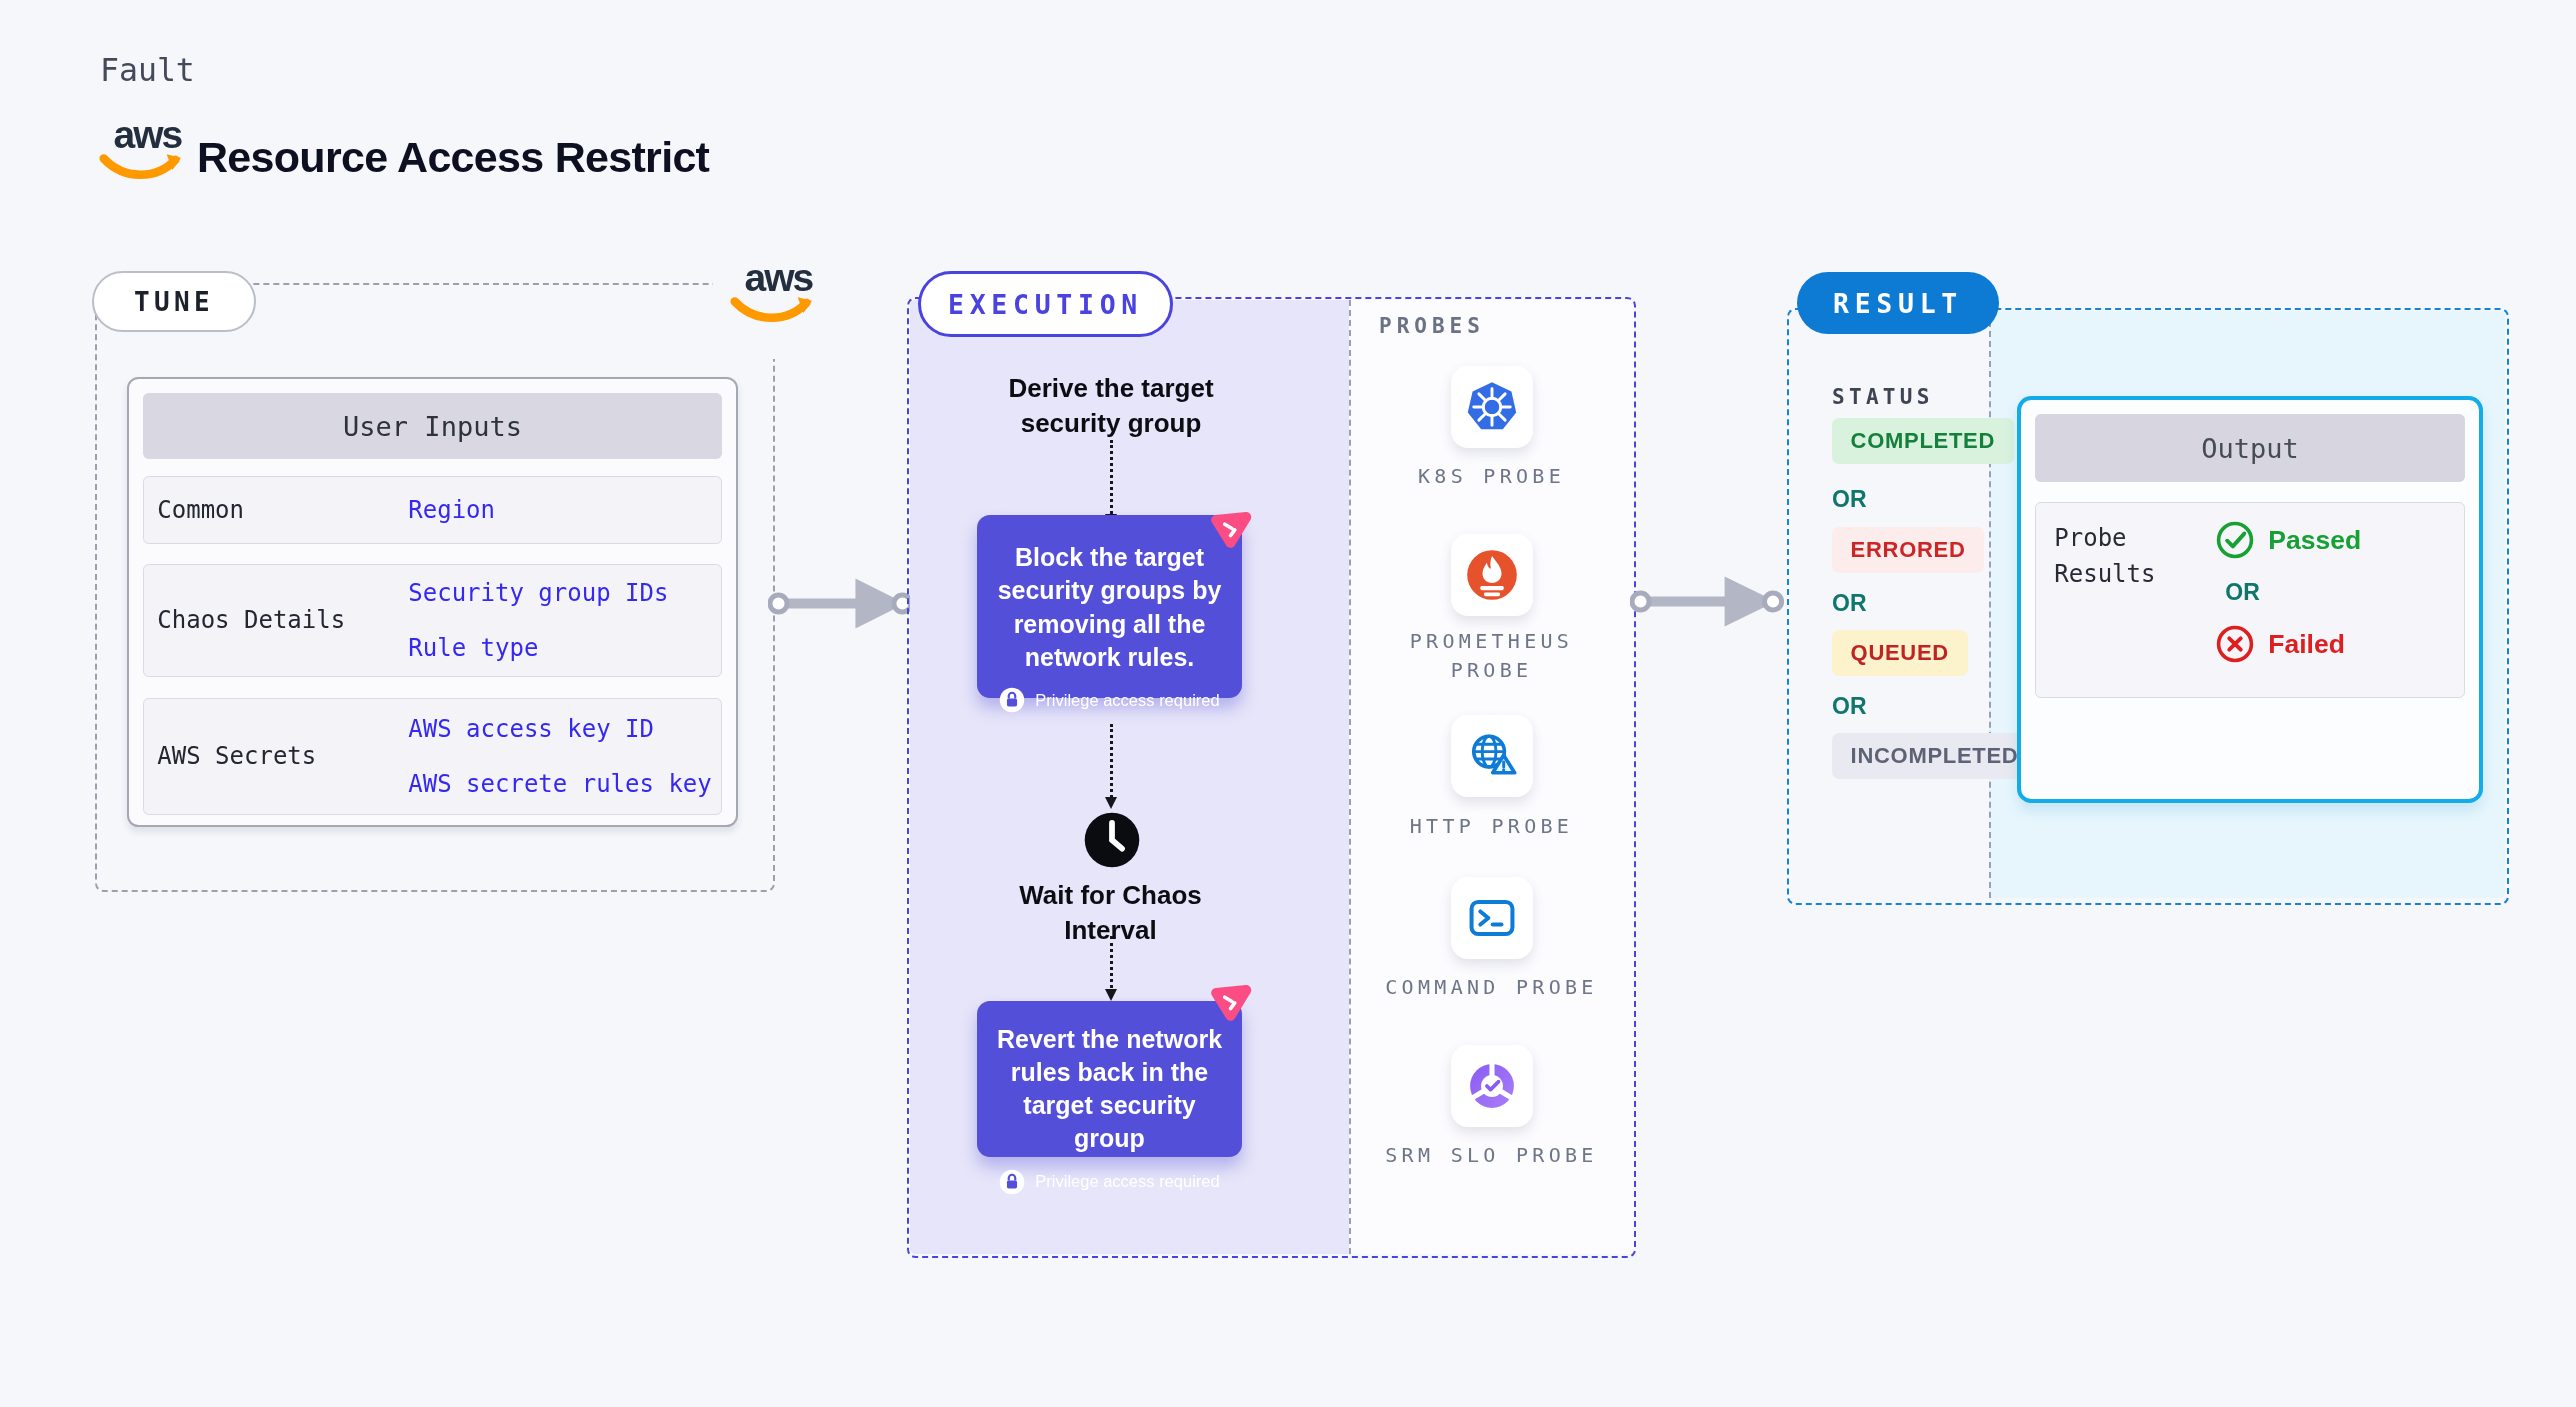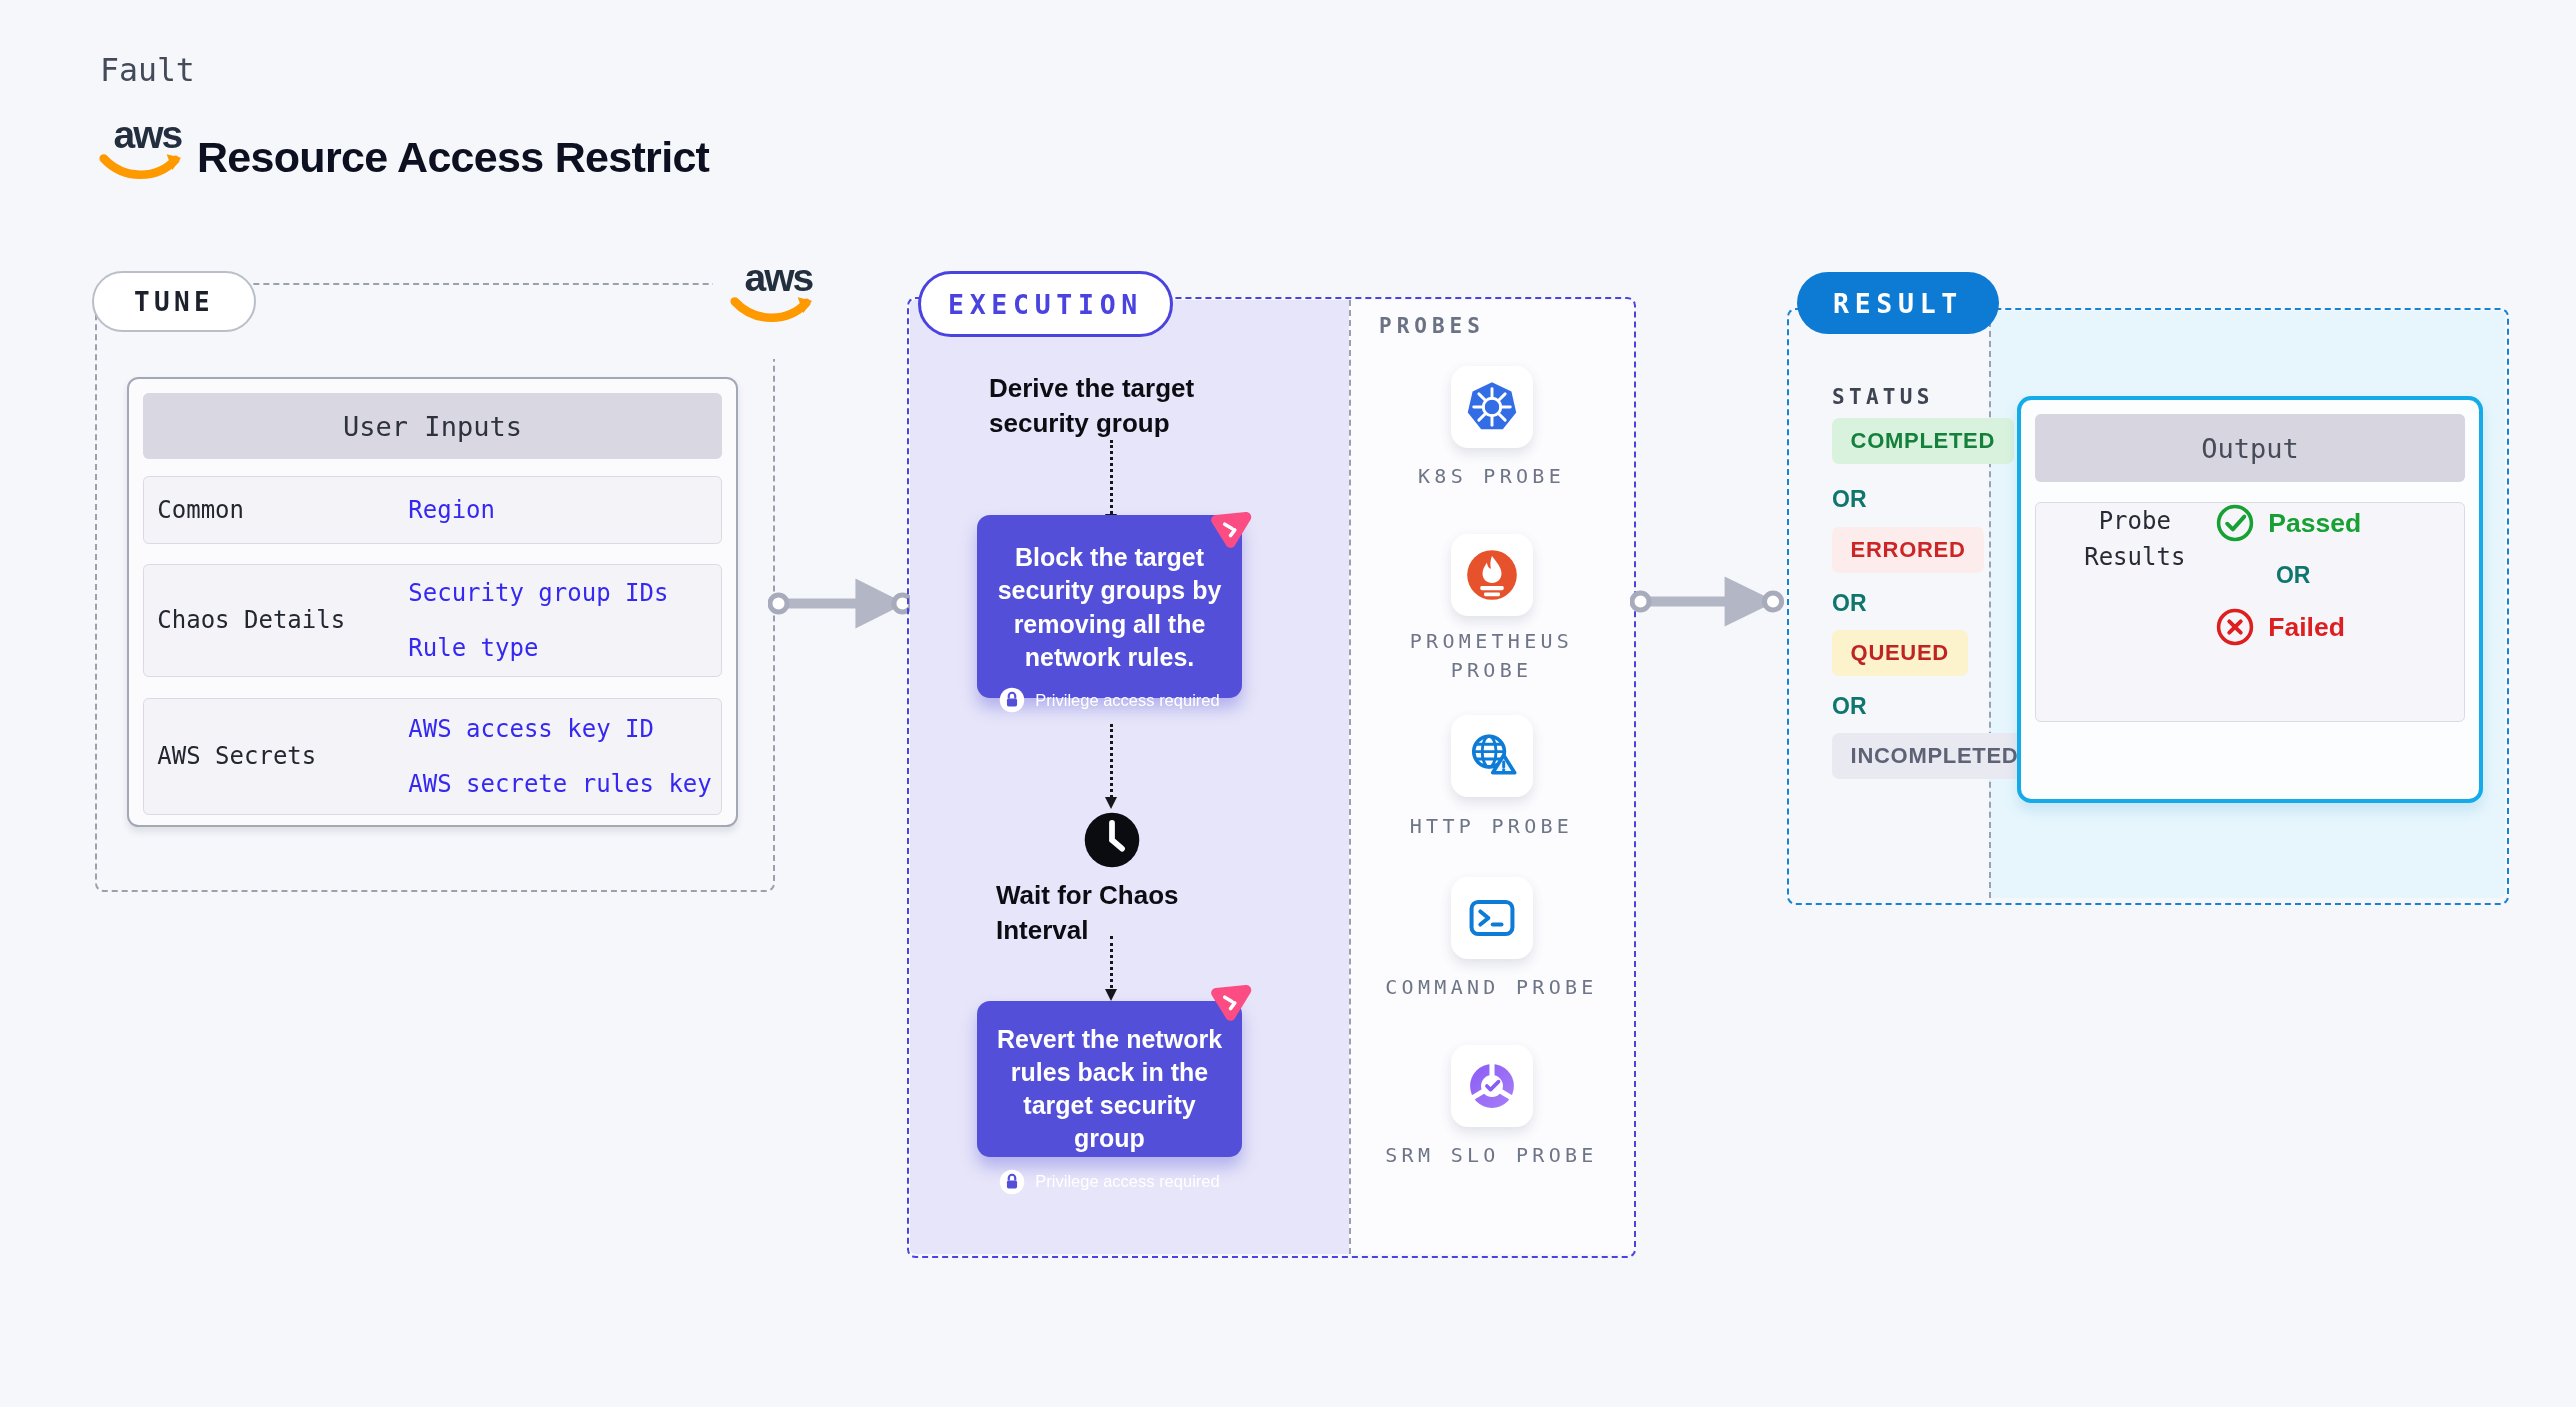--- a/index.html
+++ b/index.html
@@ -35,21 +35,21 @@
   .ui-row{background:#f3f3f8;border:1.4px solid #d9dae3;border-radius:5.7px;display:flex;align-items:center;
           padding:0 0 0 13px;box-sizing:border-box;}
   .ui-row-label{font-family:"DejaVu Sans Mono",monospace;font-size:24px;color:#23262f;width:251px;flex:0 0 251px;}
   .ui-row-values{display:flex;flex-direction:column;justify-content:center;gap:27px;}
   .ui-value{font-family:"DejaVu Sans Mono",monospace;font-size:24px;color:#3528f0;}
 
   
   .exec-left-panel{background:#e6e5f9;border-radius:5.7px 0 0 5.7px;}
   .probes-panel{background:#fcfcff;border-radius:0 5.7px 5.7px 0;}
   .v-divider{border-left:2.1px dashed #9aa1ae;}
-  .flow-title{font-size:26px;font-weight:800;color:#0b0d13;text-align:left;line-height:1.35;}
+  .flow-title{font-size:26px;font-weight:800;color:#0b0d13;text-align:center;line-height:1.35;}
   .indigo-box{background:#534fd8;border-radius:13px;box-shadow:0 10px 15.8px rgba(83,79,216,.35);
               color:#ffffff;text-align:center;box-sizing:border-box;}
   .indigo-box-text{font-size:25px;font-weight:800;line-height:1.33;}
   .privilege-row{display:flex;align-items:center;justify-content:center;gap:10px;margin-top:13px;}
   .privilege-text{font-size:16.5px;font-weight:500;color:#ffffff;}
   .dotted-arrow{width:0;border-left:3.6px dotted #15161a;}
   .dotted-arrow::after{content:"";position:absolute;left:-7.9px;bottom:-11.5px;width:0;height:0;
       border:6.4px solid transparent;border-top:12px solid #15161a;}
   .probes-title{font-family:"DejaVu Sans Mono",monospace;font-weight:bold;font-size:21px;
                 letter-spacing:5px;color:#6b7284;}
@@ -286,21 +286,21 @@
   <div class="abs badge badge-errored" style="left:1832px;top:527px;">ERRORED</div>
   <div class="abs or-label" style="left:1832px;top:590px;">OR</div>
   <div class="abs badge badge-queued" style="left:1832px;top:630px;">QUEUED</div>
   <div class="abs or-label" style="left:1832px;top:693px;">OR</div>
   <div class="abs badge badge-incompleted" style="left:1832px;top:733px;">INCOMPLETED</div>
 
   <div class="abs output-card" style="left:2017px;top:396px;width:466px;height:407px;">
     <div class="output-header" style="height:68px;">Output</div>
 
 
-    <div class="output-row" style="margin-top:20px;height:220px;text-align:center;">
+    <div class="output-row" style="margin-top:20px;height:196px;padding-top:17px;">
       <span class="output-label">Probe Results</span>
       <span style="display:flex;flex-direction:column;gap:18.6px;">
         <span class="result-item">
           <svg width="40" height="40" viewBox="0 0 56 56">
             <circle cx="28" cy="28" r="23" stroke="#17a033" stroke-width="5" fill="none"></circle>
             <path d="M17 29 l8 8 16 -18" stroke="#17a033" stroke-width="5.5" fill="none" stroke-linecap="round" stroke-linejoin="round"></path>
           </svg>
           <span class="passed-text">Passed</span>
         </span>
         <span class="or-label" style="margin-left:10px;">OR</span>

